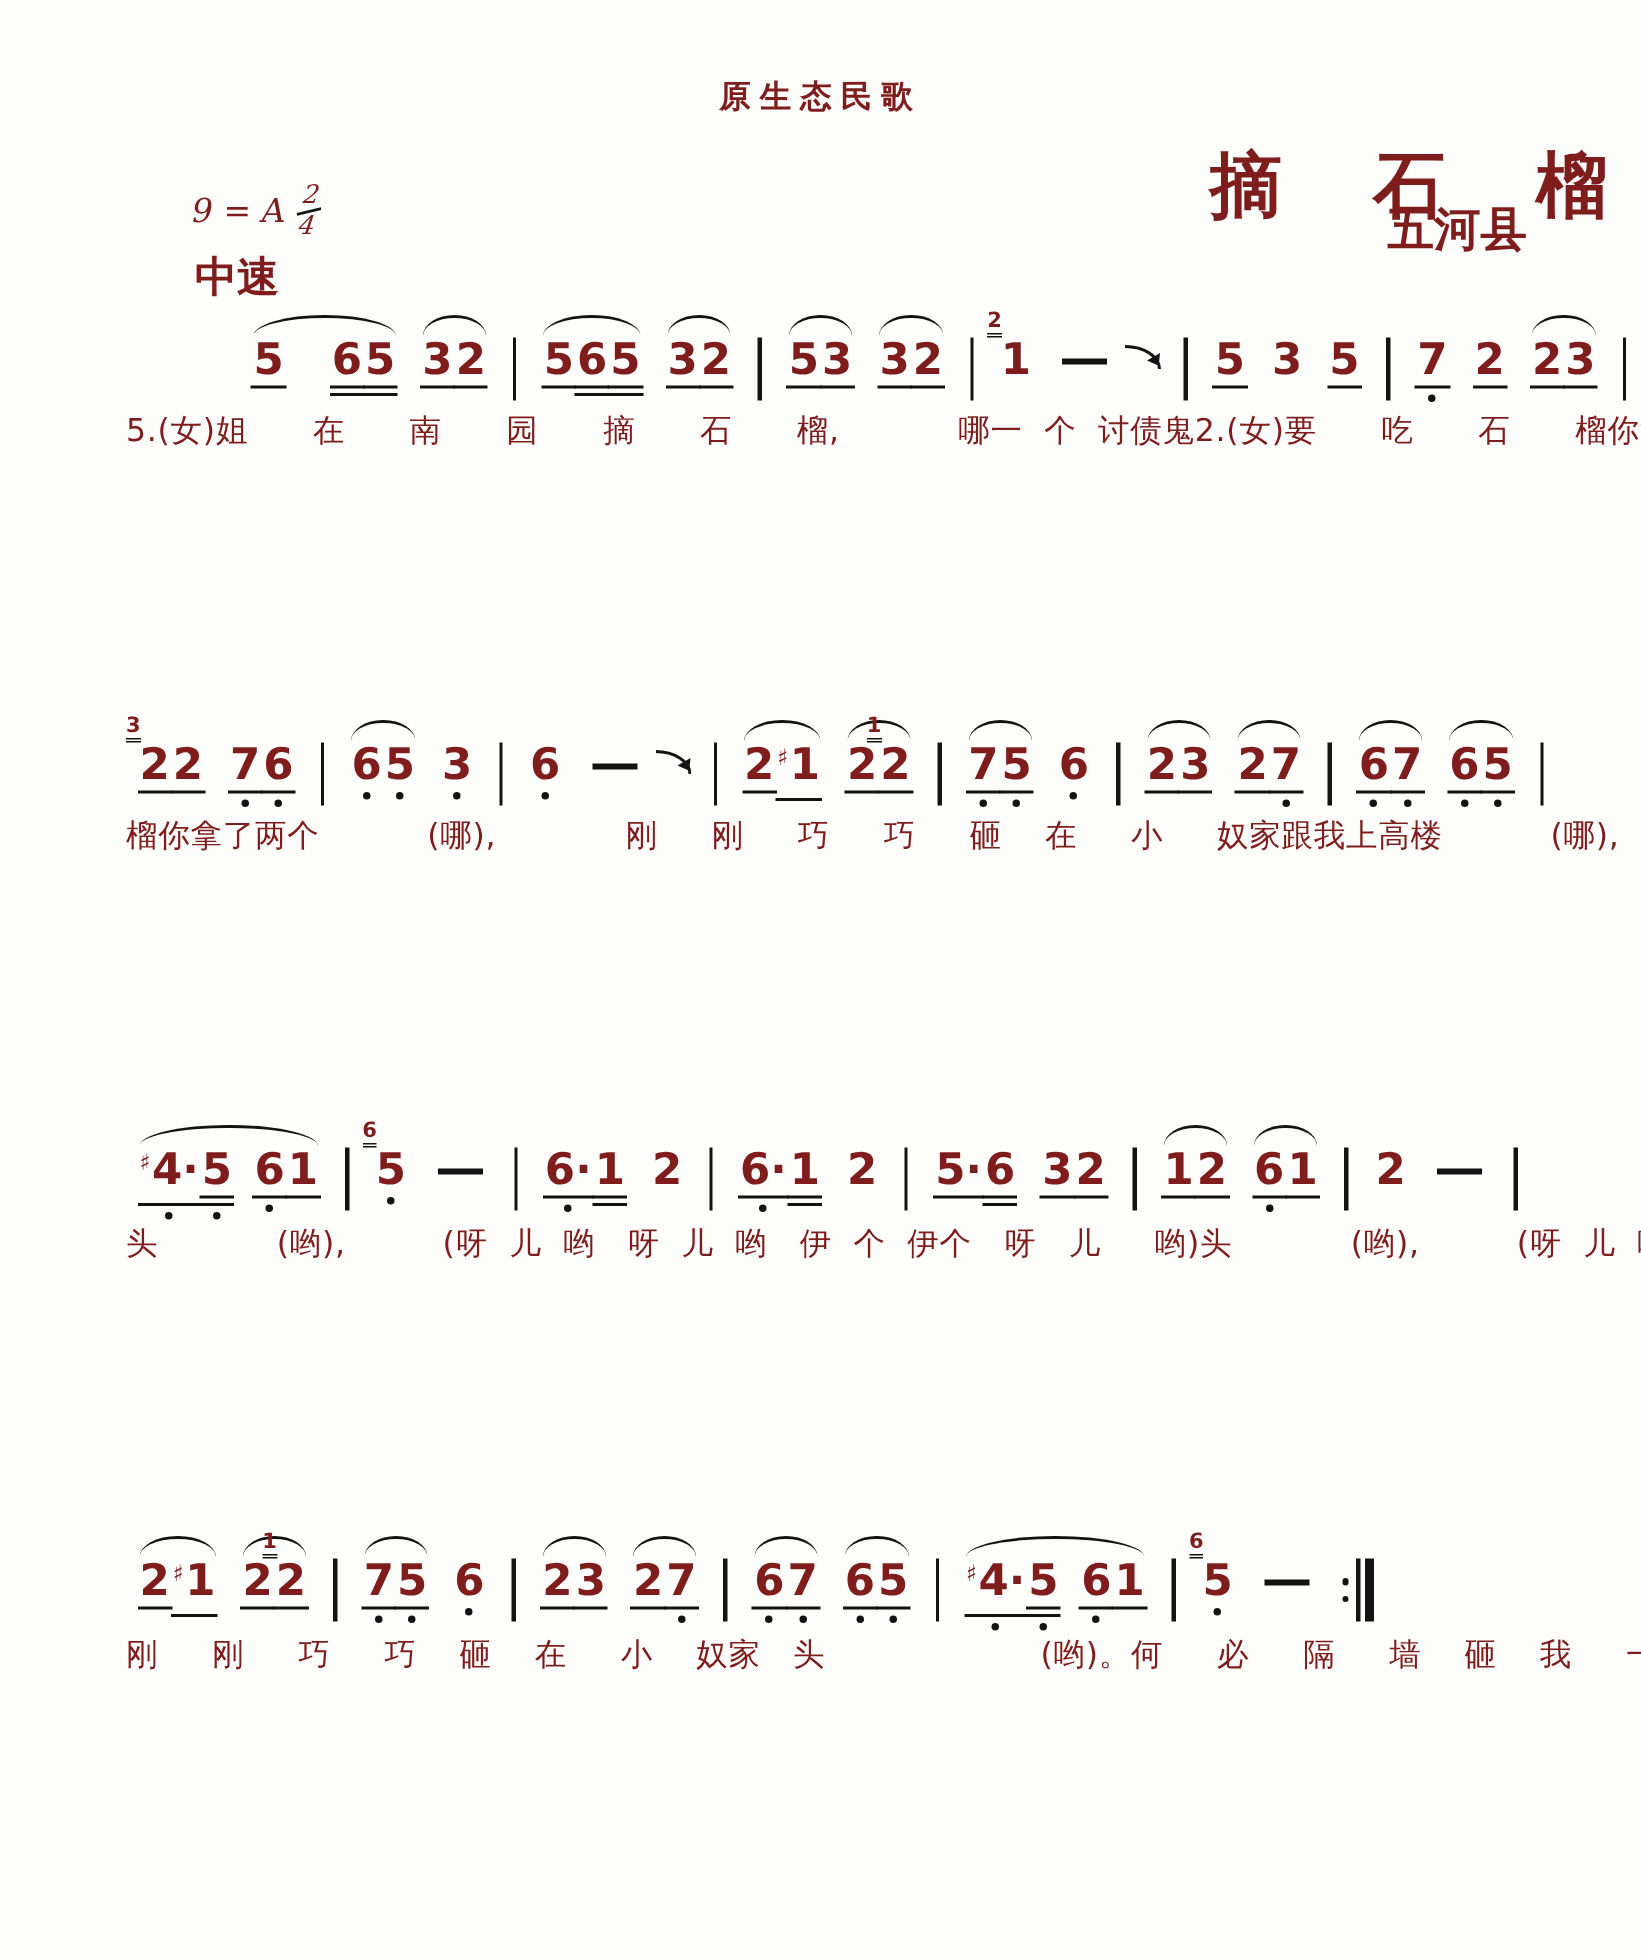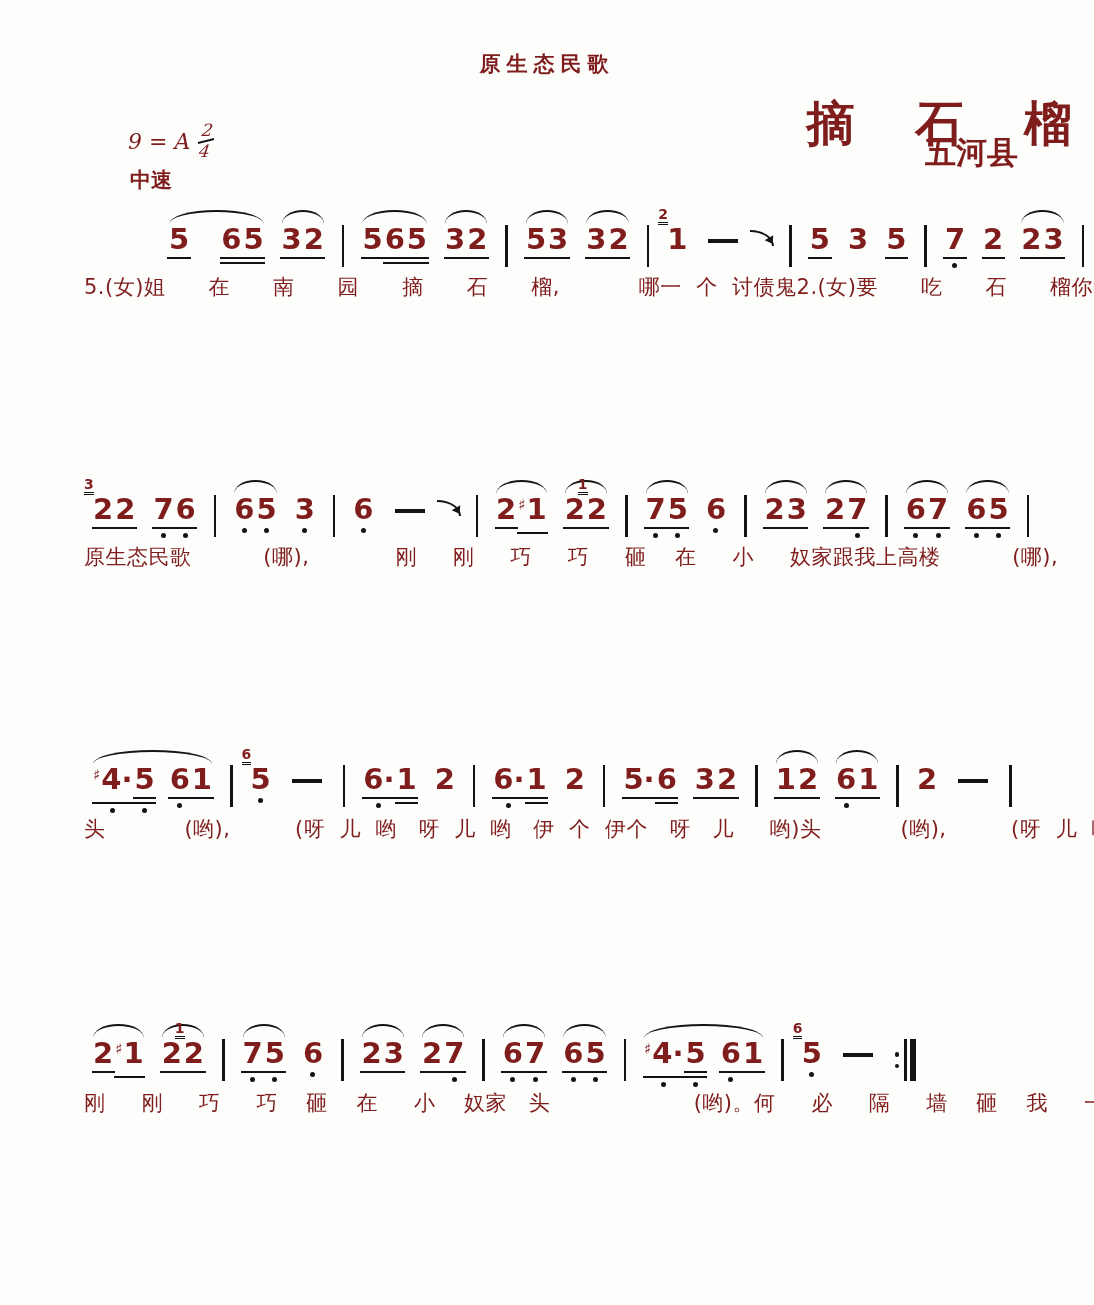--- a/index.html
+++ b/index.html
@@ -7,21 +7,21 @@
         font-family:"DejaVu Sans","Liberation Sans",sans-serif;color:#7f1d1d;overflow:hidden;}
   
   .genre{position:absolute;top:50px;left:0;width:100%;text-align:center;
          font-size:21px;letter-spacing:6px;font-weight:bold;}
   .title{position:absolute;top:92px;left:0;width:100%;text-align:right;
          font-size:48px;font-weight:bold;letter-spacing:22px;font-family:"DejaVu Serif","Liberation Serif",serif;}
   .keysig{position:absolute;top:122px;left:128px;font-size:22px;font-style:italic;
           font-family:"DejaVu Serif","Liberation Serif",serif;display:flex;align-items:center;gap:8px;}
   .frac{display:inline-flex;flex-direction:column;align-items:center;line-height:1;font-size:17px;transform:skewX(-8deg);}
   .frac .fbar{width:16px;height:2px;background:#131313;margin:1px 0;transform:rotate(-14deg);}
-  .tempo{position:absolute;top:166px;left:130px;font-size:21px;font-weight:bold;}
+  .tempo{position:absolute;top:166px;left:130px;font-size:28px;font-weight:bold;}
   .region{position:absolute;top:132px;right:76px;font-size:31px;font-weight:bold;}
   
   .music-line{position:absolute;display:flex;align-items:flex-start;padding-top:18px;}
   .m1{top:206px;left:160px;}
   .m2{top:476px;left:84px;}
   .m3{top:746px;left:84px;}
   .m4{top:1020px;left:84px;}
   .grp{display:inline-flex;align-items:flex-start;position:relative;margin:0 8px;}
   .grp.arc::before{content:"";position:absolute;top:-14px;left:1px;right:1px;height:12px;
        border-top:2.5px solid #131313;border-radius:50% 50% 0 0 / 100% 100% 0 0;}
@@ -337,21 +337,21 @@
           <span class="ldot"></span>
         </span>
         <span class="note">
           <span class="num">5</span>
           <span class="ul"></span>
           <span class="ldot"></span>
         </span>
       </span>
       <span class="bar"></span>
     </div>
-  <div class="lyrics ly2"><span class="lrow">原生态民歌          (哪),            刚     刚     巧     巧     砸    在     小     奴家</span><span class="lrow">跟我上高楼          (哪),         你 何     必     隔     墙     砸    我     一     砖</span></div>
+  <div class="lyrics ly2"><span class="lrow">榴你拿了两个          (哪),            刚     刚     巧     巧     砸    在     小     奴家</span><span class="lrow">跟我上高楼          (哪),         你 何     必     隔     墙     砸    我     一     砖</span></div>
   <div class="music-line m3">
       <span class="grp arc">
         <span class="note">
           <span class="num"><span class="sharp">♯</span>4<span class="ad">·</span></span>
           <span class="ul"></span>
           <span class="ldot"></span>
         </span>
         <span class="note">
           <span class="num">5</span>
           <span class="ul"></span>

